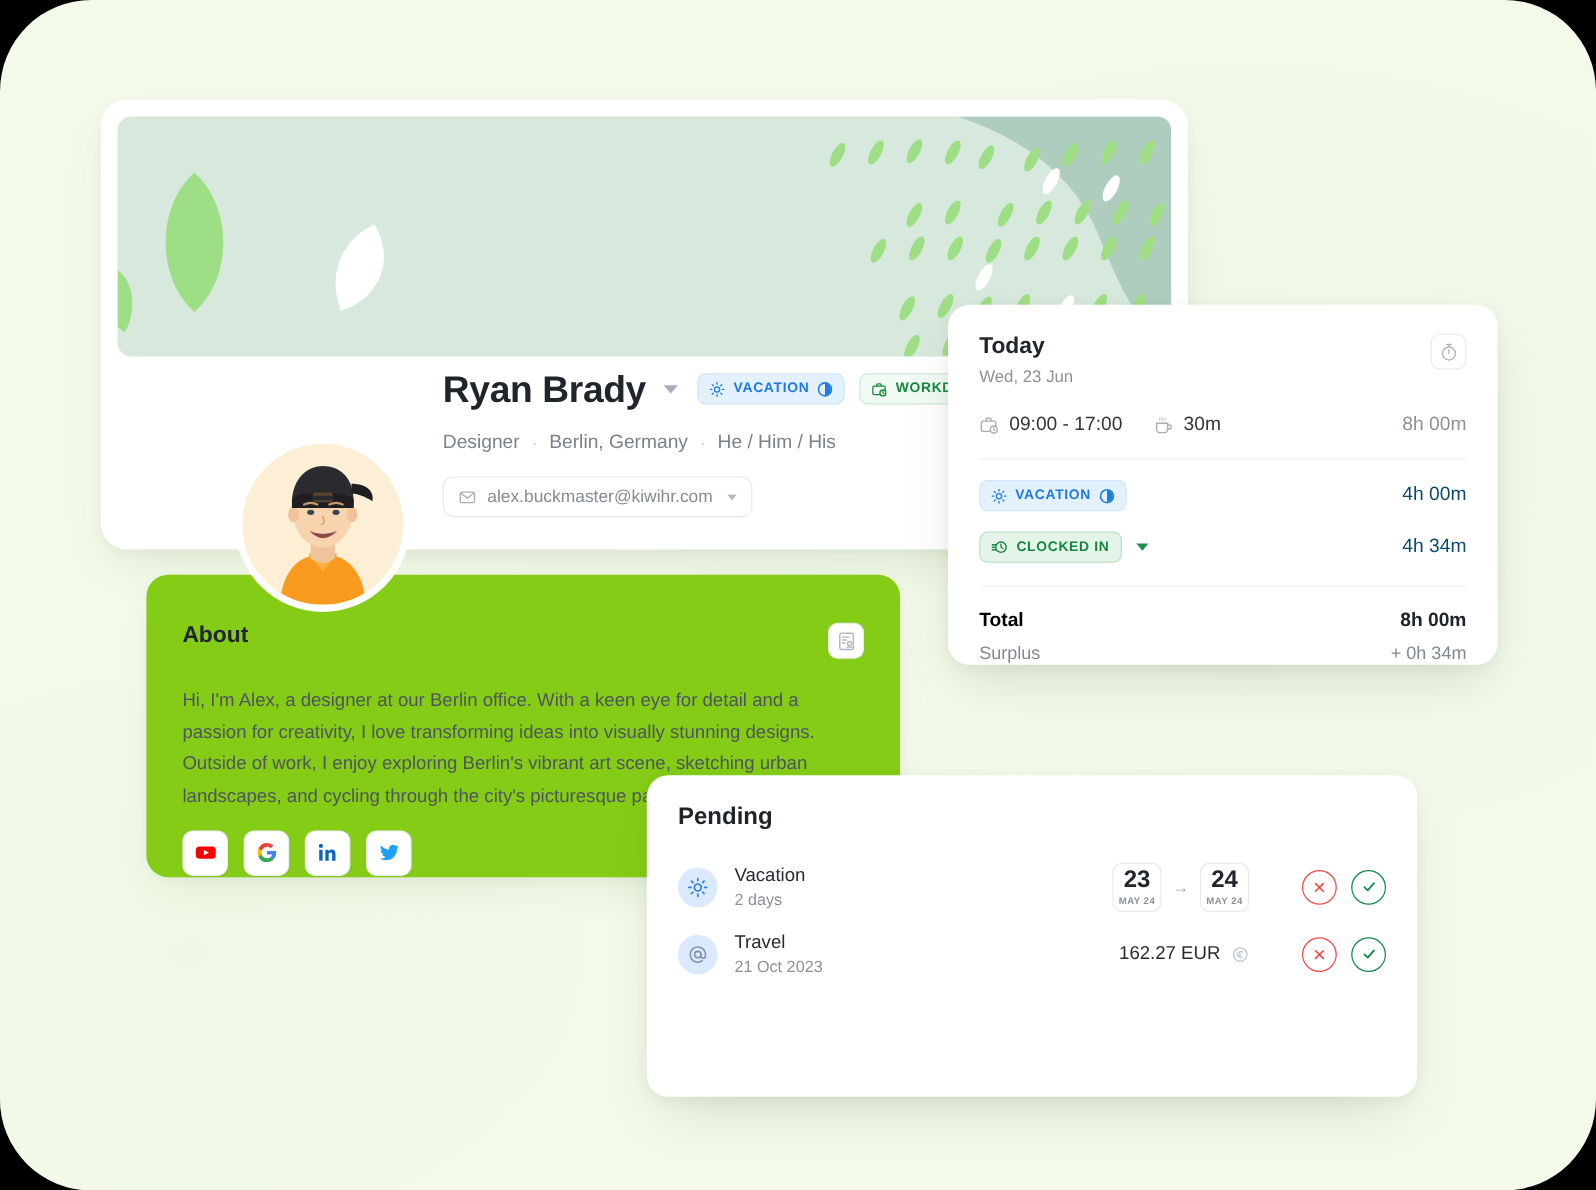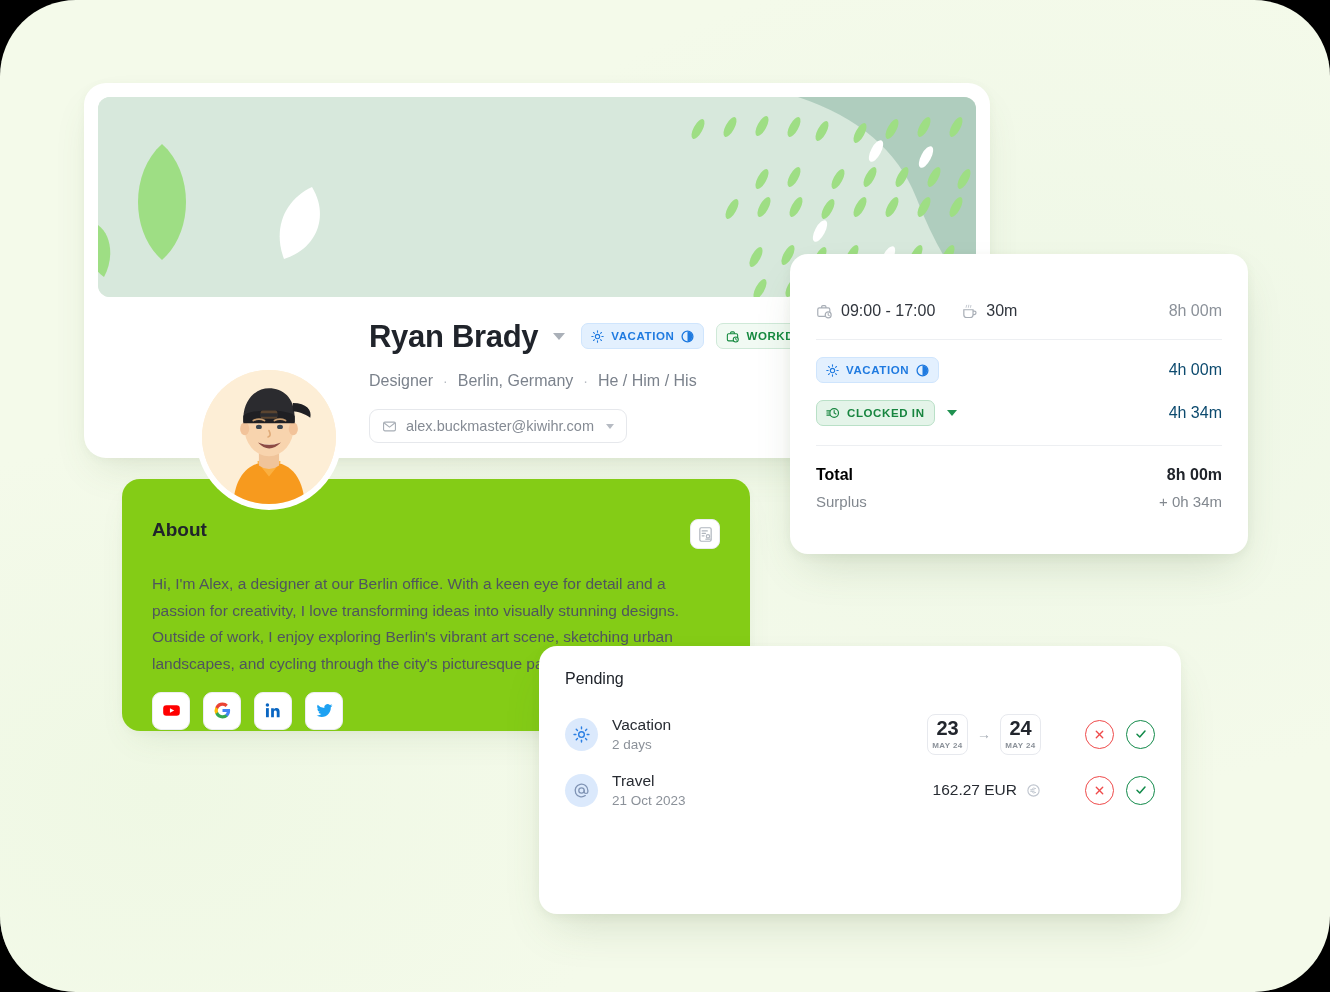--- a/index.html
+++ b/index.html
@@ -57,21 +57,21 @@
   }
   .avatar-inner {
     width: 100%; height: 100%;
     border-radius: 50%;
     overflow: hidden;
     background: #fdeed6;
     position: relative;
   }
   .avatar-svg { position:absolute; inset:0; width:100%; height:100%; }
 
-  .profile-info { position: absolute; left: 285px; top: 232px; }
+  .profile-info { position: absolute; left: 285px; top: 220px; }
 
   .name-row { display: flex; align-items: center; gap: 12px; height: 42px; }
   .name {
     font-size: 31px; font-weight: 700; color: #20242b; letter-spacing: -0.3px;
     line-height: 1;
   }
   .caret-dn {
     width: 0; height: 0;
     border-left: 6px solid transparent;
     border-right: 6px solid transparent;
@@ -198,21 +198,21 @@
   
   .pending-card {
     position: absolute;
     left: 539px; top: 646px;
     width: 642px; height: 268px;
     background: #ffffff;
     border-radius: 18px;
     padding: 24px 26px;
     box-shadow: 0 22px 48px -16px rgba(80,110,65,0.22), 0 3px 10px rgba(80,110,65,0.07);
   }
-  .pending-title { font-size: 16px; font-weight: 400; color: #20242b; }
+  .pending-title { font-size: 20px; font-weight: 700; color: #20242b; }
   .pending-list { margin-top: 18px; }
   .pending-row { display: flex; align-items: center; height: 56px; }
   .p-icon {
     width: 33px; height: 33px; border-radius: 50%;
     display: flex; align-items: center; justify-content: center;
     flex: 0 0 auto;
   }
   .p-icon.blue { background: #dbe9fc; }
   .p-icon.grey { background: #dfe4ee; }
   .p-text { margin-left: 14px; }
@@ -531,20 +531,34 @@
       </span>
       <span class="social-btn">
         <svg width="19" height="19" viewBox="0 0 24 24">
           <path d="M22 5.8a8 8 0 0 1-2.36.65 4.1 4.1 0 0 0 1.8-2.27 8.2 8.2 0 0 1-2.6 1A4.1 4.1 0 0 0 11.8 8.9 11.6 11.6 0 0 1 3.4 4.6a4.1 4.1 0 0 0 1.27 5.47 4 4 0 0 1-1.86-.5v.05a4.1 4.1 0 0 0 3.3 4 4.2 4.2 0 0 1-1.86.07 4.1 4.1 0 0 0 3.83 2.85A8.3 8.3 0 0 1 2 18.25a11.6 11.6 0 0 0 6.29 1.84c7.55 0 11.68-6.25 11.68-11.67v-.53A8.3 8.3 0 0 0 22 5.8z" fill="#1da1f2"></path>
         </svg>
       </span>
     </div>
   </div>
 
   <div class="today-card">
+    <div class="today-head">
+      <div>
+        <div class="today-title">Today</div>
+        <div class="today-date">Wed, 23 Jun</div>
+      </div>
+      <span class="icon-btn">
+        <svg width="17" height="17" viewBox="0 0 24 24">
+          <circle cx="12" cy="13.5" r="7.6" fill="none" stroke="#b0b6be" stroke-width="1.7"></circle>
+          <line x1="12" y1="13.5" x2="12" y2="9.2" stroke="#b0b6be" stroke-width="1.7" stroke-linecap="round"></line>
+          <line x1="9.4" y1="3" x2="14.6" y2="3" stroke="#b0b6be" stroke-width="1.7" stroke-linecap="round"></line>
+          <line x1="12" y1="3" x2="12" y2="5.8" stroke="#b0b6be" stroke-width="1.7"></line>
+        </svg>
+      </span>
+    </div>
 
     <div class="sched-row">
       <span class="sched-item">
         <svg width="17" height="17" viewBox="0 0 24 24">
           <rect x="2.5" y="7" width="17" height="12" rx="2.2" fill="none" stroke="#a8aeb6" stroke-width="1.7"></rect>
           <path d="M8 7V5.4a1.7 1.7 0 0 1 1.7-1.7h2.6A1.7 1.7 0 0 1 14 5.4V7" fill="none" stroke="#a8aeb6" stroke-width="1.7"></path>
           <circle cx="17.2" cy="16.8" r="4.2" fill="#ffffff" stroke="#a8aeb6" stroke-width="1.7"></circle>
           <path d="M17.2 14.6v2.3l1.5.9" stroke="#a8aeb6" stroke-width="1.5" fill="none" stroke-linecap="round"></path>
         </svg>
         <span>09:00 - 17:00</span>

